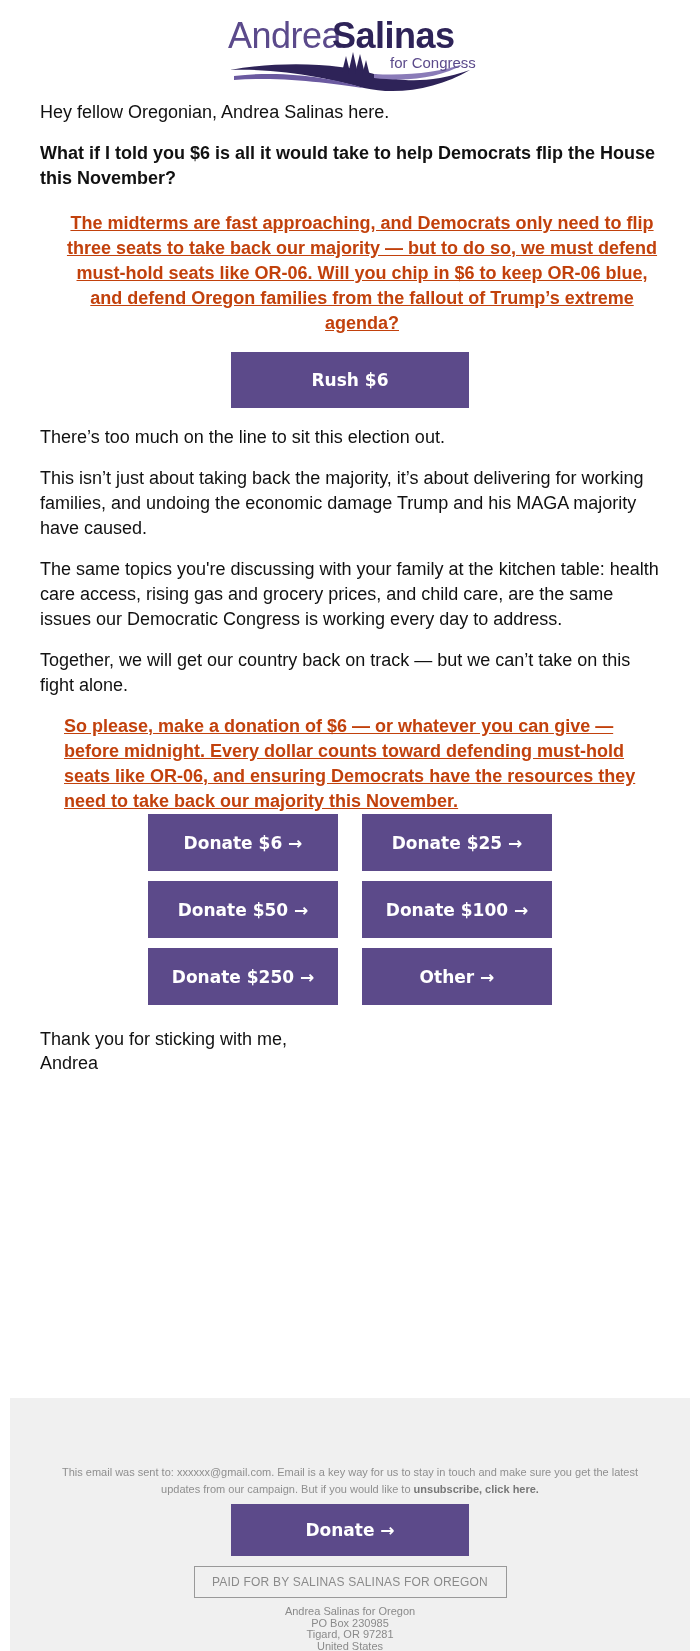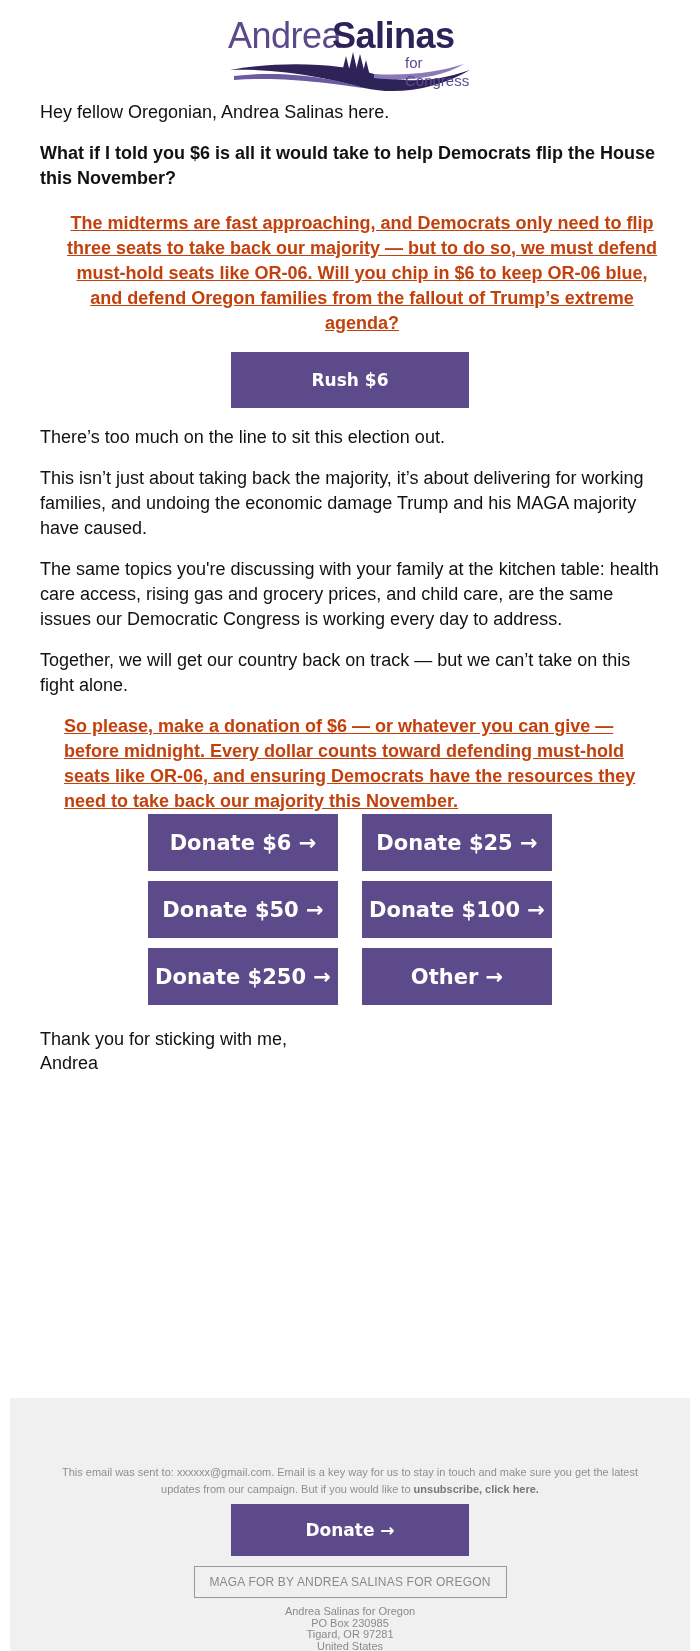--- a/index.html
+++ b/index.html
@@ -4,36 +4,36 @@
 <style>
   * { box-sizing: border-box; margin: 0; padding: 0; }
   html, body { width: 700px; background: #ffffff; }
   body { font-family: "Liberation Sans", sans-serif; color: #111111; }
   .page { width: 700px; position: relative; }
 
   .logo-wrap { height: 100px; display: flex; justify-content: center; align-items: flex-start; padding-top: 14px; }
   .logo { position: relative; width: 252px; height: 80px; }
   .logo-andrea { position: absolute; left: 4px; top: 2px; font-size: 36px; color: #5b4a8b; font-weight: normal; letter-spacing: -0.5px; line-height: 40px; }
   .logo-salinas { position: absolute; left: 108px; top: 2px; font-size: 36px; color: #2e2358; font-weight: bold; letter-spacing: -0.5px; line-height: 40px; }
-  .logo-congress { position: absolute; left: 181px; top: 40px; font-size: 15px; color: #5b4a8b; line-height: 18px; }
+  .logo-congress { position: absolute; left: 166px; top: 40px; font-size: 15px; color: #5b4a8b; line-height: 18px; }
   .logo svg { position: absolute; left: 0; top: 38px; }
 
   .content { padding: 0 40px; }
   p.body { font-size: 18px; line-height: 25px; margin-bottom: 16px; color: #111; }
   p.bold { font-weight: bold; }
   .link-block { display: block; color: #c2410c; font-weight: bold; text-decoration: underline; font-size: 18px; line-height: 25px; margin-left: 24px; }
   .center { text-align: center; }
 
   .btn { display: flex; align-items: center; justify-content: center; background: #5c4a8a; color: #ffffff; font-weight: bold; font-family: "DejaVu Sans", sans-serif; text-decoration: none; cursor: pointer; }
   .rush { width: 238px; height: 56px; margin: 16px auto 17px; font-size: 17px; }
 
   .express-note { font-size: 10.5px; font-style: italic; text-align: center; color: #111; margin: 20px 0 22px; }
 
   .grid { width: 404px; margin: 0 auto; display: grid; grid-template-columns: 190px 190px; column-gap: 24px; row-gap: 10px; }
-  .grid .btn { height: 57px; font-size: 21px; }
+  .grid .btn { height: 57px; font-size: 17px; }
 
   .signoff { margin-top: 22px; font-size: 18px; line-height: 24px; }
 
   .footer { position: absolute; left: 10px; top: 1398px; width: 680px; height: 253px; background: #f0f0f0; text-align: center; }
   .footer-note { font-size: 11px; line-height: 17px; color: #8f8f8f; padding: 34px 40px 0; margin-top: 32px; }
   .footer-note b { color: #777; }
   .donate-footer { width: 238px; height: 52px; margin: 6px auto 10px; font-size: 17px; }
   .paid-box { width: 313px; height: 32px; margin: 0 auto; border: 1px solid #999; color: #8a8a8a; font-size: 12px; display: flex; align-items: center; justify-content: center; letter-spacing: 0.2px; }
   .address { margin-top: 8px; font-size: 11px; line-height: 11.5px; color: #8a8a8a; }
 </style>
@@ -86,21 +86,21 @@
 
     <div class="signoff">
       <div>Thank you for sticking with me,</div>
       <div>Andrea</div>
     </div>
   </div>
 
   <div class="footer">
     <p class="footer-note"><span>This email was sent to: xxxxxx@gmail.com. Email is a key way for us to stay in touch and make sure you get the latest updates from our campaign. But if you would like to </span><b>unsubscribe, click here.</b></p>
     <a class="btn donate-footer">Donate →</a>
-    <div class="paid-box">MAGA FOR BY ANDREA SALINAS FOR OREGON</div>
+    <div class="paid-box">PAID FOR BY SALINAS SALINAS FOR OREGON</div>
     <div class="address">
       <div>Andrea Salinas for Oregon</div>
       <div>PO Box 230985</div>
       <div>Tigard, OR 97281</div>
       <div>United States</div>
     </div>
   </div>
 
   <div style="height:1651px;"></div>
 </div>

